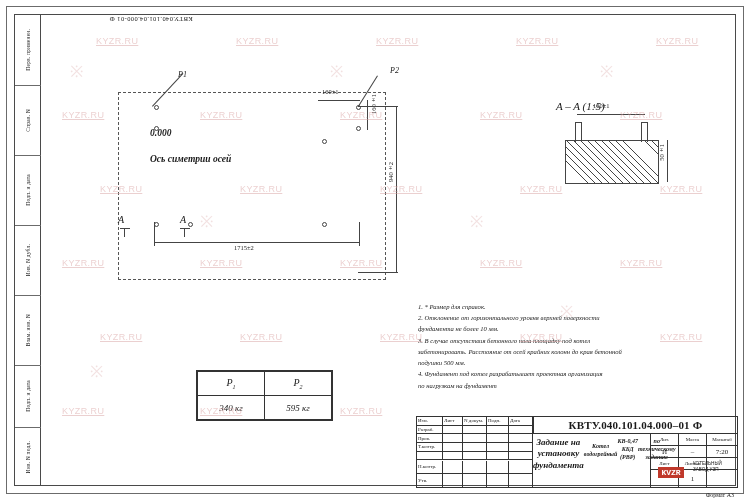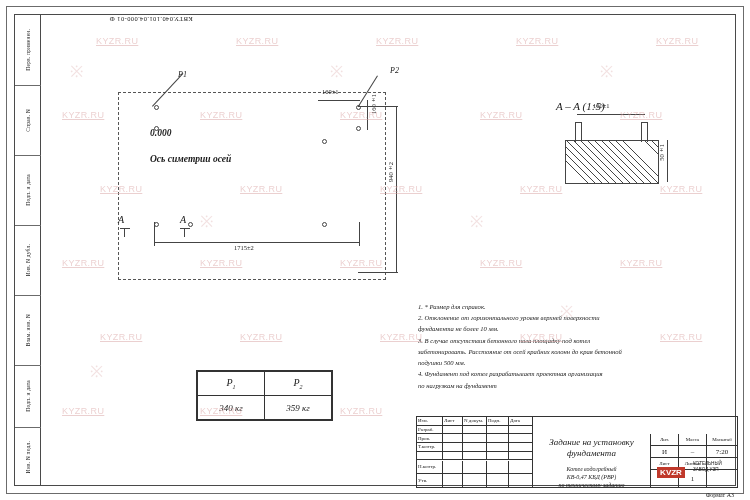--- a/index.html
+++ b/index.html
@@ -99,36 +99,36 @@
   .tb-left{position:absolute;left:0;top:0;width:116px;height:70px;border-right:1px solid #333;}
   .tb-lrow{position:absolute;left:0;width:116px;height:8.7px;border-bottom:.7px solid #333;
     display:flex;font-size:5px;align-items:center;}
   .tb-lrow span{padding-left:1px;}
   .c1{width:26px;border-right:.7px solid #333;height:100%;display:flex;align-items:center;}
   .c2{width:20px;border-right:.7px solid #333;height:100%;display:flex;align-items:center;}
   .c3{width:24px;border-right:.7px solid #333;height:100%;display:flex;align-items:center;}
   .c4{width:22px;border-right:.7px solid #333;height:100%;display:flex;align-items:center;}
   .c5{flex:1;height:100%;display:flex;align-items:center;}
   .tb-mid{position:absolute;left:116px;top:17px;width:118px;height:53px;border-right:1px solid #333;
-    display:flex;flex-direction:column;justify-content:flex-start;padding-top:3px;}
+    display:flex;flex-direction:row;justify-content:flex-start;padding-top:3px;font-weight:bold;}
   .tb-mid .t1{font-size:9px;font-style:italic;line-height:1.25;text-align:center;}
   .tb-mid .t2{font-size:6px;font-style:italic;text-align:center;margin-top:5px;line-height:1.35;}
   .tb-right{position:absolute;left:234px;top:17px;right:0;height:53px;}
   .tbr-row1{position:absolute;left:0;top:0;right:0;height:12px;border-bottom:.7px solid #333;display:flex;}
   .tbr-row1 div{border-right:.7px solid #333;height:100%;display:flex;align-items:center;justify-content:center;font-size:5px;}
   .tbr-row2{position:absolute;left:0;top:12px;right:0;height:12px;border-bottom:.7px solid #333;display:flex;}
   .tbr-row2 div{border-right:.7px solid #333;height:100%;display:flex;align-items:center;justify-content:center;font-size:7px;}
   .tbr-row3{position:absolute;left:0;top:24px;right:0;height:12px;border-bottom:.7px solid #333;display:flex;}
   .tbr-row3 div{border-right:.7px solid #333;height:100%;display:flex;align-items:center;justify-content:center;font-size:5px;}
   .tbr-row4{position:absolute;left:0;top:36px;right:0;bottom:0;display:flex;}
   .tbr-row4 div{border-right:.7px solid #333;height:100%;display:flex;align-items:center;justify-content:center;font-size:7px;}
   .logo{position:absolute;left:234px;top:41px;width:40px;height:29px;
     display:flex;align-items:center;justify-content:center;}
   .logo-badge{background:#c0392b;color:#fff;font-size:8px;font-weight:bold;
-    font-family:Liberation Sans, sans-serif;padding:1px 3px;}
+    font-family:Liberation Mono, monospace;padding:1px 3px;}
   .logo-sub{position:absolute;left:276px;top:44px;font-size:4.6px;line-height:1.3;
     font-family:"Liberation Sans",sans-serif;}
   .fmt{position:absolute;right:16px;bottom:2px;font-size:6px;}
 </style>
 </head>
 <body>
 
 <div class="sheet">
 
   <div class="page-border"></div>
@@ -239,28 +239,29 @@
           <tr>
         <td class="hd">
           <span>P</span><sub style="font-size:6px">1</sub>
         </td>
         <td class="hd">
           <span>P</span><sub style="font-size:6px">2</sub>
         </td>
       </tr>
       <tr>
         <td>340 кг</td>
-        <td>359 кг</td>
+        <td>595 кг</td>
       </tr>
     </tbody>
       </table>
   </div>
 
   <div class="tb">
 
+    <div class="tb-code">КВТУ.040.101.04.000–01  Ф</div>
 
     <div class="tb-left">
       <div class="tb-lrow" style="top:0;">
         <div class="c1">
             <span>Изм.</span>
           </div>
         <div class="c2">
             <span>Лист</span>
           </div>
         <div class="c3">

